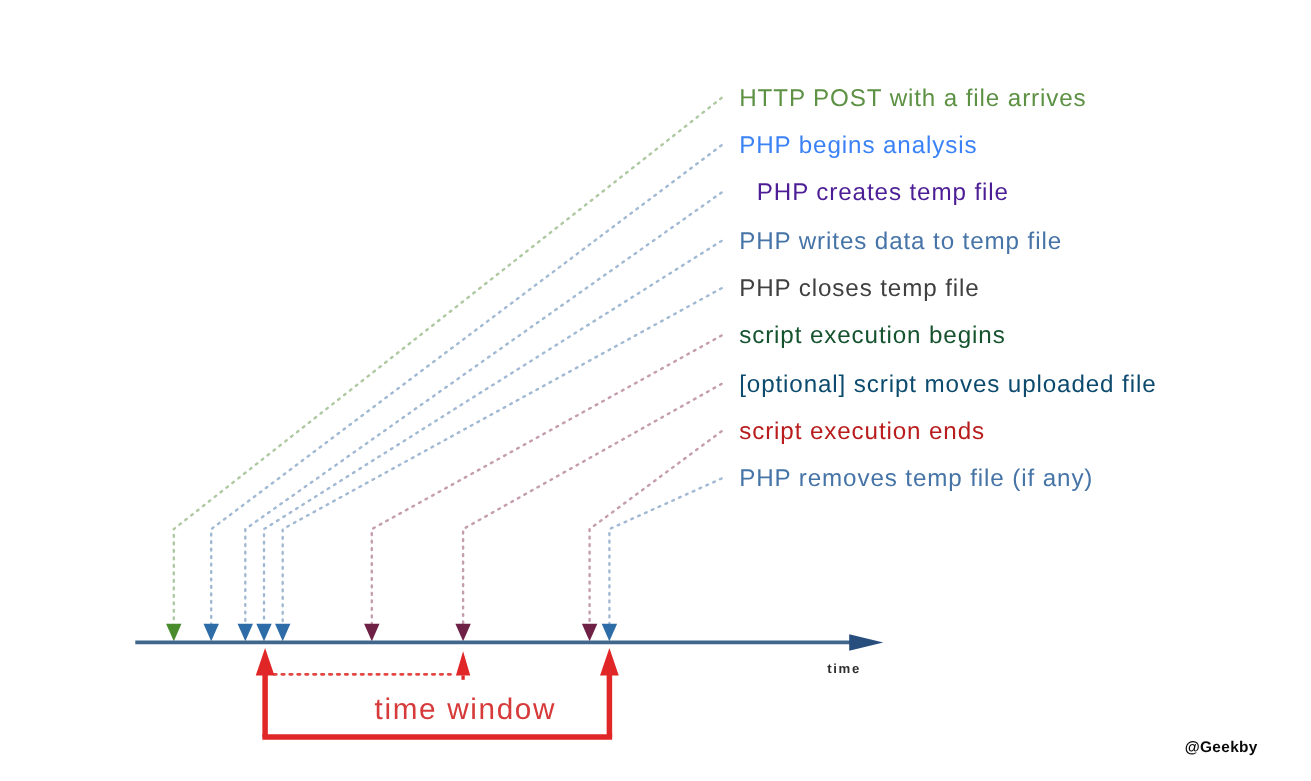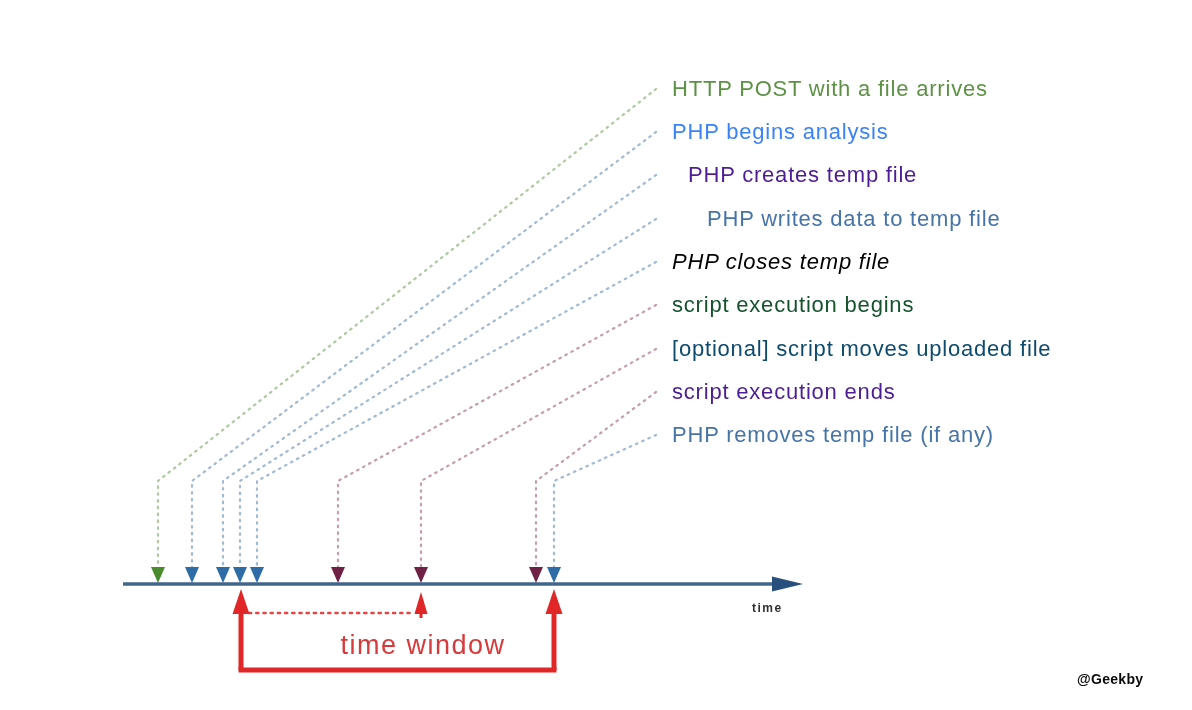--- a/index.html
+++ b/index.html
@@ -81,23 +81,23 @@
       <polygon points="545.5,614 562.5,614 554,589" fill="#e02626"></polygon>
       <line x1="238.5" y1="670" x2="556.5" y2="670" stroke="#e02626" stroke-width="5"></line>
       <polygon points="414.5,614 427.5,614 421,592" fill="#e02626"></polygon>
       <line x1="421" y1="614" x2="421" y2="618" stroke="#e02626" stroke-width="3"></line>
       <line x1="249" y1="613" x2="412" y2="613" stroke="#e02626" stroke-width="2.5" stroke-dasharray="2.2 5" stroke-linecap="round" opacity="0.85"></line>
     </svg>
   <div id="event-labels">
       <div class="event-label" style="color: rgb(93, 145, 68); left: 672px; top: 89px;">HTTP POST with a file arrives</div>
       <div class="event-label" style="color: #3b82f6; left: 672px; top: 132px;">PHP begins analysis</div>
       <div class="event-label" style="color: #4c1d95; left: 672px; top: 175px; margin-left: 16px;">PHP creates temp file</div>
-      <div class="event-label" style="color: rgb(70, 116, 167); left: 707px; top: 219px;">PHP writes data to temp file</div>
-      <div class="event-label" style="color: #000000; left: 672px; top: 262px; font-style: italic;">PHP closes temp file</div>
+      <div class="event-label" style="color: rgb(70, 116, 167); left: 672px; top: 219px;">PHP writes data to temp file</div>
+      <div class="event-label" style="color: #404040; left: 672px; top: 262px;">PHP closes temp file</div>
       <div class="event-label" style="color: #14532d; left: 672px; top: 305px;">script execution begins</div>
       <div class="event-label" style="color: #0c4a6e; left: 672px; top: 349px;">[optional] script moves uploaded file</div>
-      <div class="event-label" style="color: #4c1d95; left: 672px; top: 392px; text-align: center;">script execution ends</div>
+      <div class="event-label" style="color: #b91c1c; left: 672px; top: 392px; text-align: center;">script execution ends</div>
       <div class="event-label" style="color: rgb(70, 116, 167); left: 672px; top: 435px;">PHP removes temp file (if any)</div>
     </div>
   <div class="time-label" style="left: 752px; top: 601px; color: rgb(47, 47, 47);">time</div>
   <div class="time-window-label" style="left: 397px; top: 630px; color: rgb(214, 58, 58);">time window</div>
   <div class="watermark" style="left: 1077px; top: 671px; color: rgb(10, 10, 10);">@Geekby</div>
 </div>
 
 </body></html>

